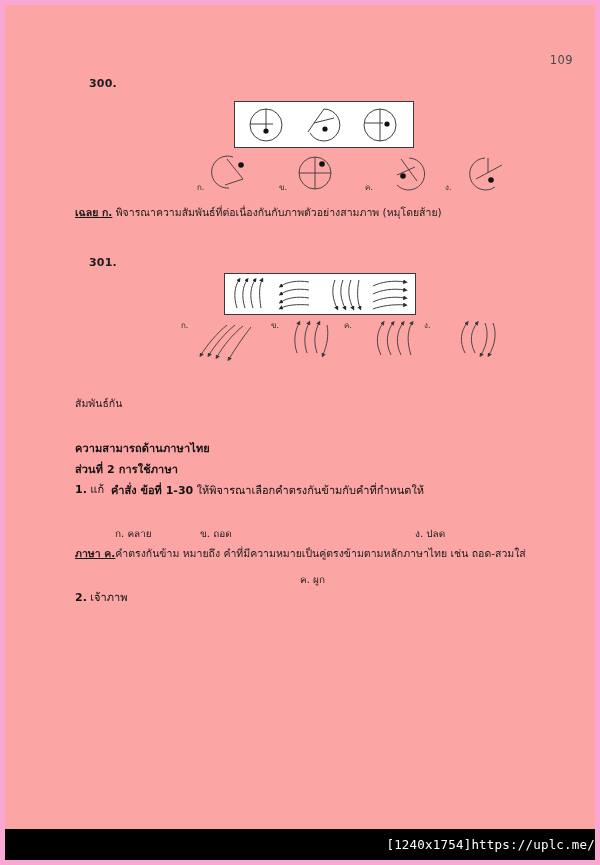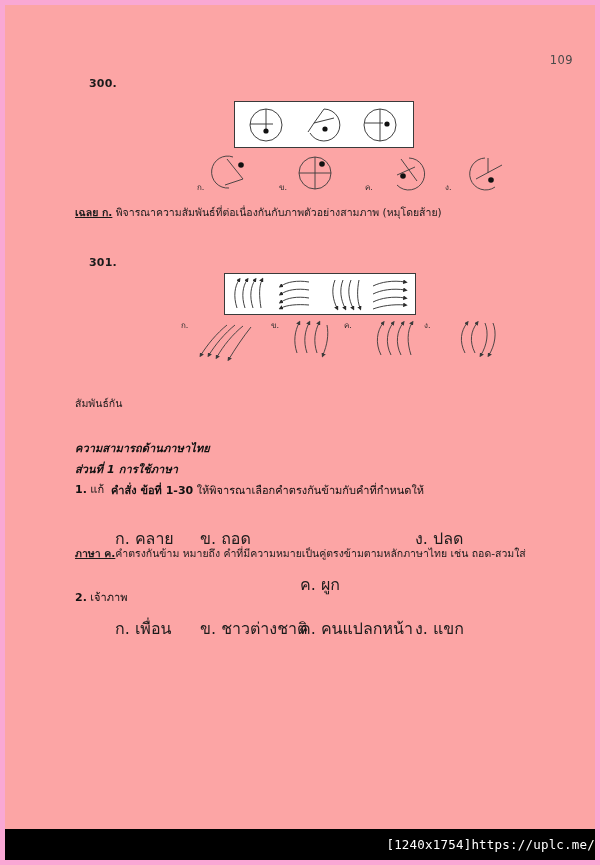--- a/index.html
+++ b/index.html
@@ -78,21 +78,20 @@
   }
 
   
   .heading {
     position: absolute;
     left: 70px;
     font-size: 11px;
     font-weight: bold;
     color: #111111;
     letter-spacing: .1px;
-    font-style: italic;
   }
   .instruction {
     position: absolute;
     left: 70px;
     font-size: 11px;
     color: #111111;
     margin-left: 36px;
   }
   .instruction .bold { font-weight: bold; }
 
@@ -101,21 +100,21 @@
     position: absolute;
     left: 70px;
     font-size: 11px;
     color: #111111;
   }
   .qline .num { font-weight: bold; }
   .choices {
     position: absolute;
     left: 70px;
     right: 40px;
-    font-size: 16px;
+    font-size: 10px;
     color: #1b1b1b;
   }
   .choices .opt {
     position: absolute;
     white-space: nowrap;
   }
 
   
   .footer-bar {
     position: absolute;
@@ -297,21 +296,21 @@
       <span class="choice-label" style="left:90px; top:2px;">ข.</span>
       <span class="choice-label" style="left:163px; top:2px;">ค.</span>
       <span class="choice-label" style="left:243px; top:2px;">ง.</span>
     </div>
 
     <div class="explain" style="top:378px;">
       <div class="thai" style="margin-top:12px;">สัมพันธ์กัน</div>
     </div>
 
     <div class="heading thai" style="top:434px;">ความสามารถด้านภาษาไทย</div>
-    <div class="heading thai" style="top:455px;">ส่วนที่ 1 การใช้ภาษา</div>
+    <div class="heading thai" style="top:455px;">ส่วนที่ 2 การใช้ภาษา</div>
     <div class="instruction thai" style="top:476px;">
       <span class="bold">คำสั่ง ข้อที่ 1-30</span><span> ให้พิจารณาเลือกคำตรงกันข้ามกับคำที่กำหนดให้</span>
     </div>
 
     <div class="qline thai" style="top:475px;">
       <span class="num">1.</span>
       <span>แก้</span>
     </div>
     <div class="choices thai" style="top:521px; height:16px;">
       <span class="opt" style="left:40px;"><span>ก.</span> <span>คลาย</span></span>
@@ -320,25 +319,19 @@
       <span class="opt" style="left:340px;"><span>ง.</span> <span>ปลด</span></span>
     </div>
     <div class="explain" style="top:540px;">
       <b class="thai">ภาษา ค.</b><span class="thai">คำตรงกันข้าม หมายถึง คำที่มีความหมายเป็นคู่ตรงข้ามตามหลักภาษาไทย เช่น ถอด-สวมใส่</span>
     </div>
 
     <div class="qline thai" style="top:583px;">
       <span class="num">2.</span>
       <span>เจ้าภาพ</span>
     </div>
-    <div class="choices thai" style="top:611px; height:16px;">
-      <span class="opt" style="left:40px;"><span>ก.</span> <span>เพื่อน</span></span>
-      <span class="opt" style="left:125px;"><span>ข.</span> <span>ชาวต่างชาติ</span></span>
-      <span class="opt" style="left:225px;"><span>ค.</span> <span>คนแปลกหน้า</span></span>
-      <span class="opt" style="left:340px;"><span>ง.</span> <span>แขก</span></span>
-    </div>
 
   </div>
 
   <div class="footer-bar">
     <span class="footer-text">[1240x1754]https://uplc.me/</span>
   </div>
 </div>
 
 </body></html>

